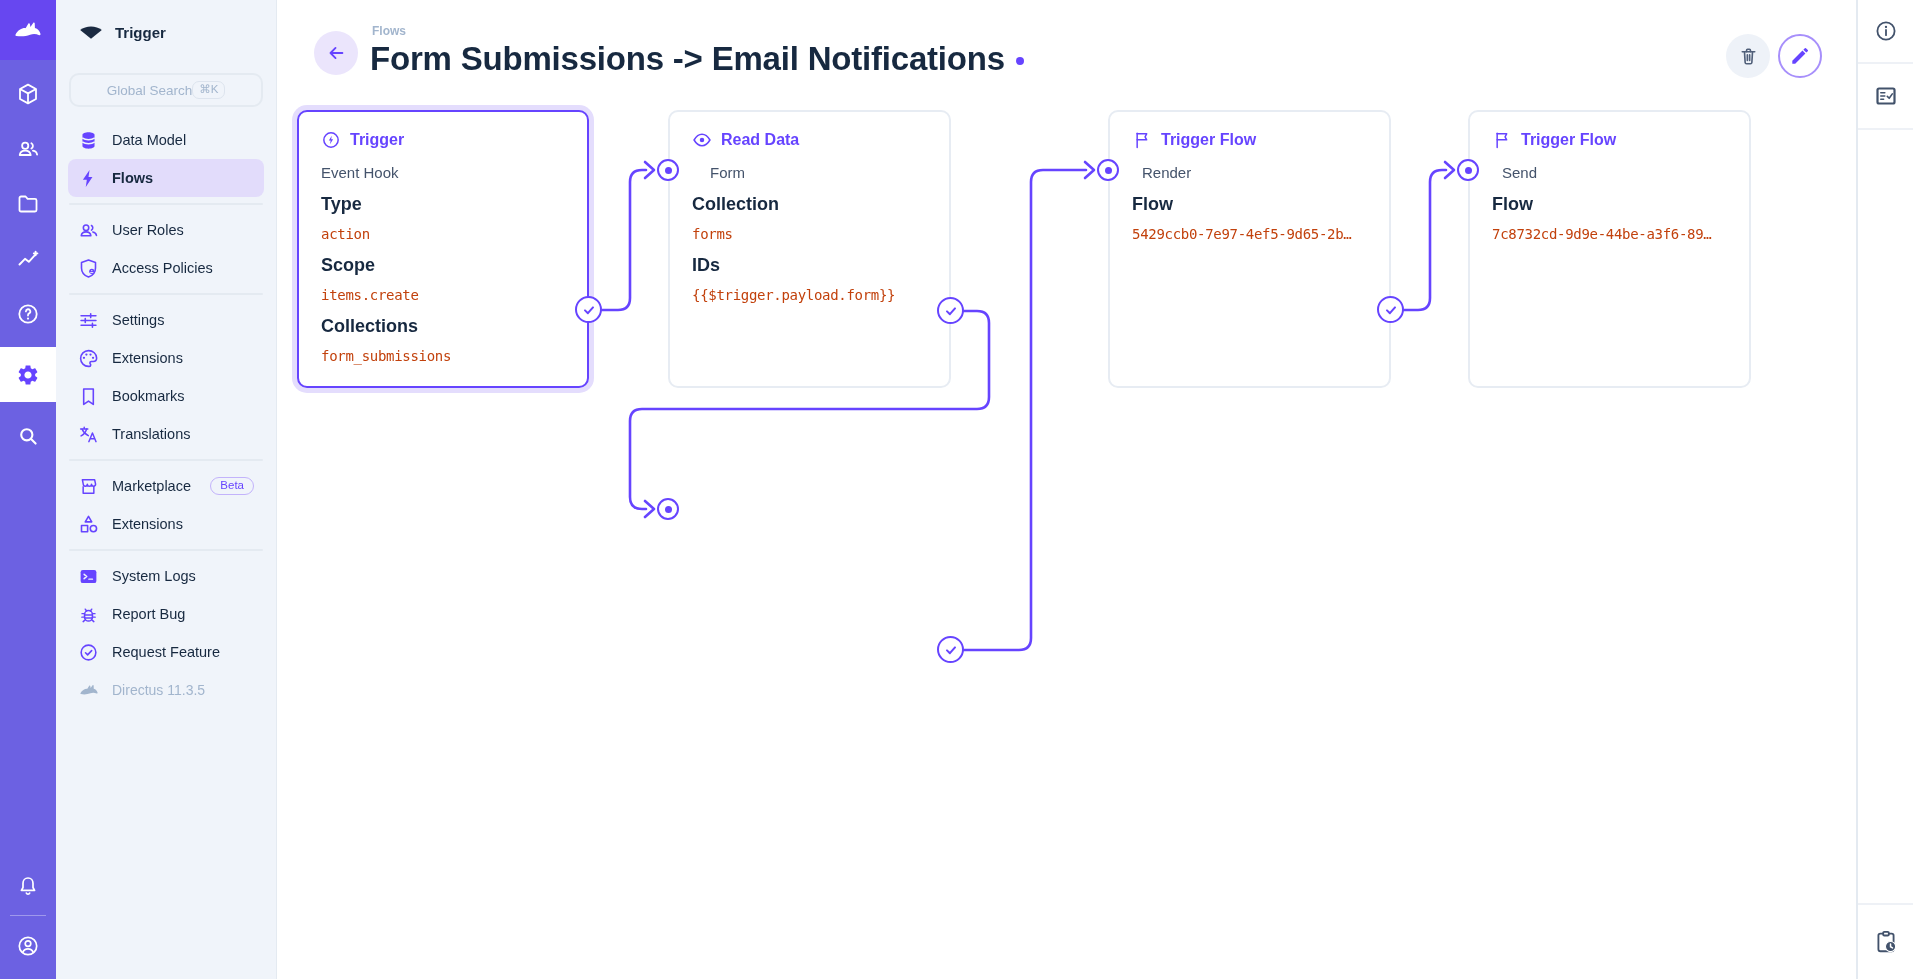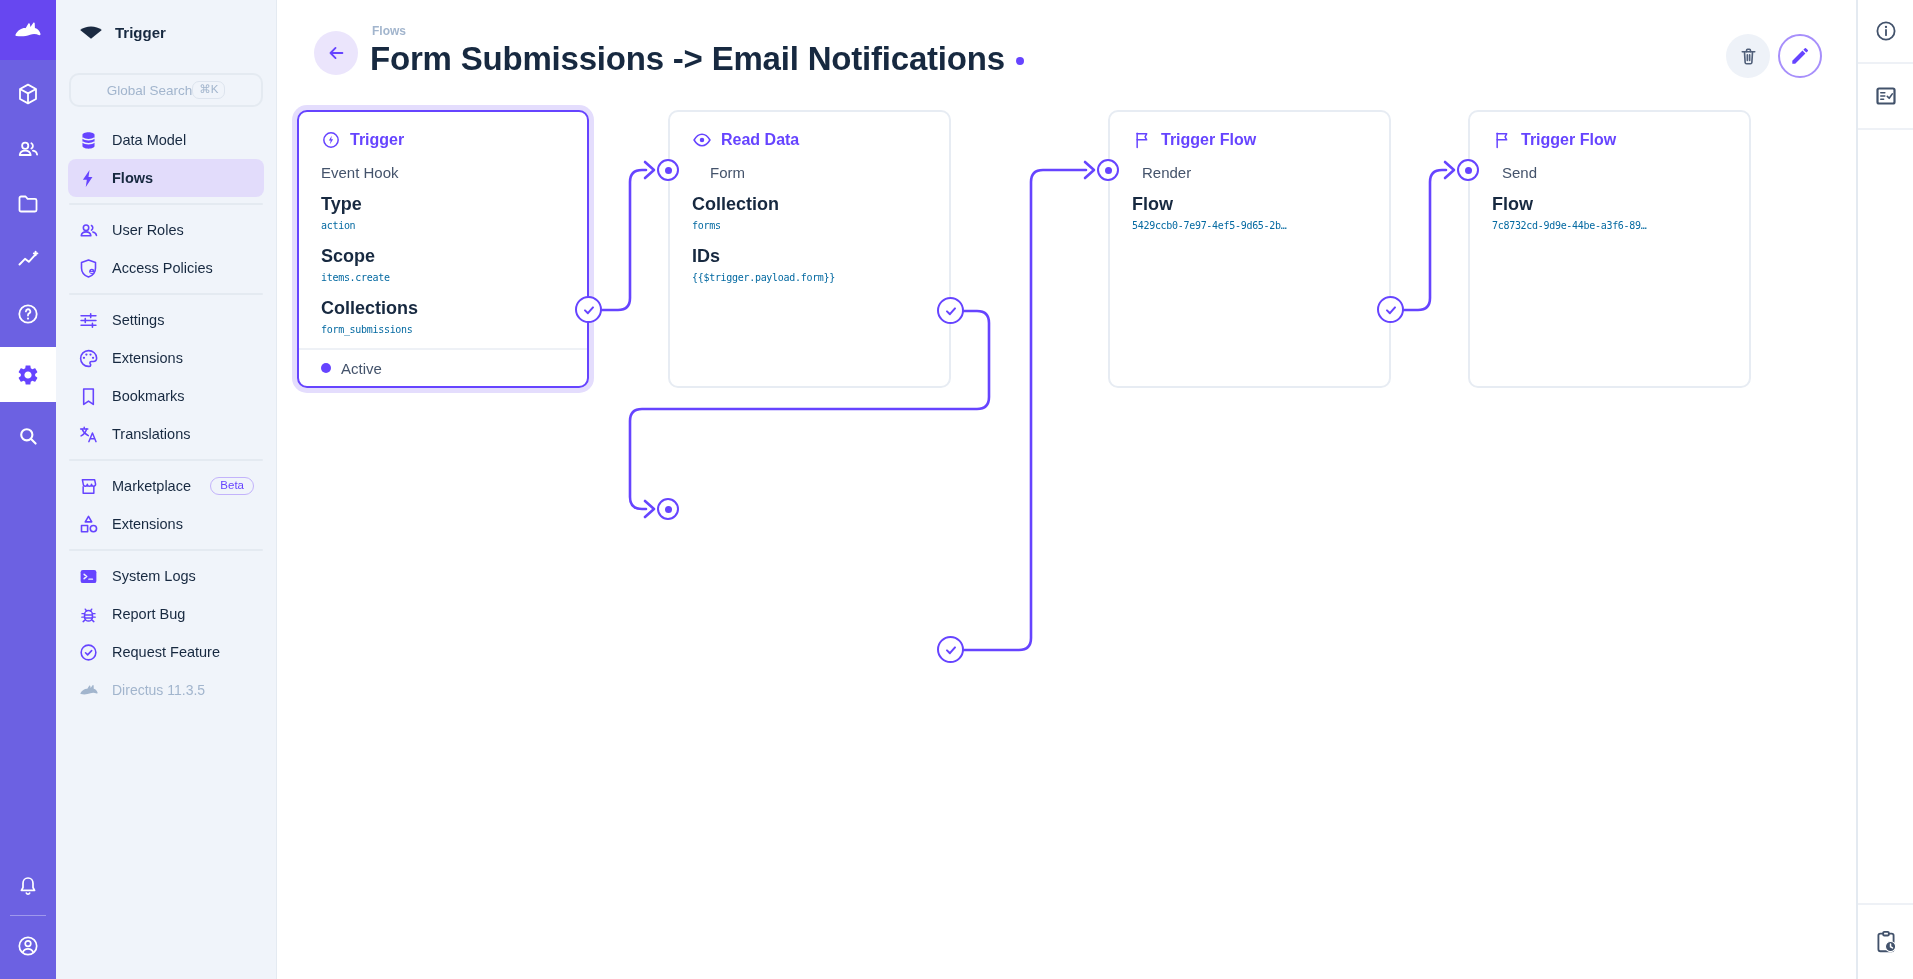--- a/index.html
+++ b/index.html
@@ -62,22 +62,22 @@
   .rs-bottom{height:74px;border-top:2px solid #eef1f6;border-bottom:none;display:flex;align-items:center;justify-content:center;cursor:pointer;}
 
   
   .canvas{position:absolute;inset:0;z-index:1;}
   .wires{position:absolute;left:0;top:0;pointer-events:none;z-index:2;}
   .card{position:absolute;background:#fff;border:2px solid #e7ecf3;border-radius:10px;box-sizing:border-box;z-index:3;cursor:pointer;}
   .card.selected{border-color:#6644ff;box-shadow:0 0 0 5px #e4ddfd;}
   .card-header{display:flex;align-items:center;gap:9px;color:#6644ff;font-weight:700;font-size:16px;margin:18px 22px 0;}
   .card-name{font-size:15px;color:#44536b;margin:13px 22px 0;line-height:20px;}
   .fld-label{font-size:18px;font-weight:700;color:#172940;margin:12px 22px 0;line-height:19px;}
-  .fld-value{font-family:"DejaVu Sans Mono","Liberation Mono",monospace;font-size:10px;color:#0369a1;
-    margin:2px 22px 0;line-height:19px;letter-spacing:-0.3px;white-space:nowrap;overflow:hidden;}
+  .fld-value{font-family:"DejaVu Sans Mono","Liberation Mono",monospace;font-size:14px;color:#c2410c;
+    margin:11px 22px 0;line-height:19px;letter-spacing:-0.3px;white-space:nowrap;overflow:hidden;}
   .card-footer{position:absolute;left:0;right:0;bottom:0;height:36px;border-top:2px solid #eef1f6;
     display:flex;align-items:center;gap:10px;padding:0 22px;font-size:15px;color:#44536b;}
   .status-dot{width:10px;height:10px;border-radius:50%;background:#6644ff;}
 
   .port{position:absolute;background:#fff;border-radius:50%;box-sizing:border-box;z-index:4;cursor:pointer;
     display:flex;align-items:center;justify-content:center;}
   .port-out{width:27px;height:27px;border:2.6px solid #6644ff;color:#6644ff;}
   .port-in{width:22px;height:22px;border:2.6px solid #6644ff;}
   .port-in .dot{width:7px;height:7px;border-radius:50%;background:#6644ff;}
 </style>
@@ -300,24 +300,20 @@
         </svg>
       <span>Trigger</span>
     </div>
     <div class="card-name">Event Hook</div>
     <div class="fld-label">Type</div>
     <div class="fld-value">action</div>
     <div class="fld-label">Scope</div>
     <div class="fld-value">items.create</div>
     <div class="fld-label">Collections</div>
     <div class="fld-value">form_submissions</div>
-    <div class="card-footer">
-      <span class="status-dot"></span>
-      <span>Active</span>
-    </div>
   </div>
 
   <div class="card" style="left:668px;top:110px;width:283px;height:278px;">
     <div class="card-header">
       <svg class="icon" width="20" height="20">
           <use href="#s-eye"></use>
         </svg>
       <span>Read Data</span>
     </div>
     <div class="card-name" style="margin-left:40px">Form</div>

